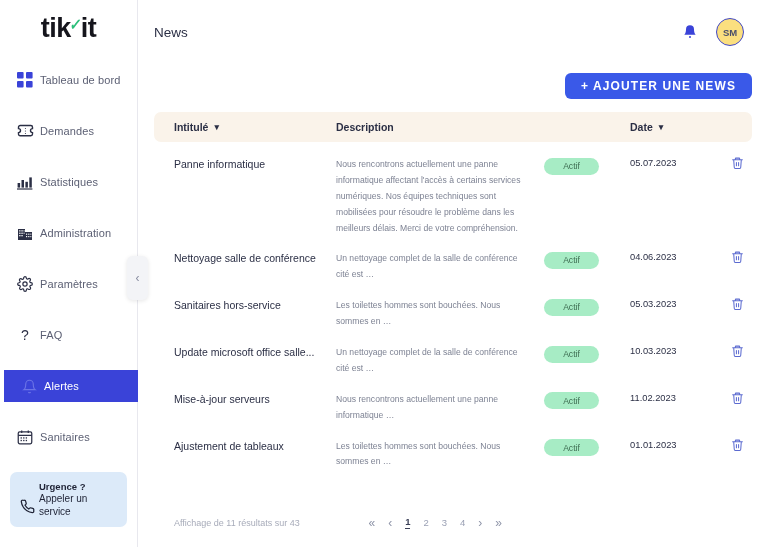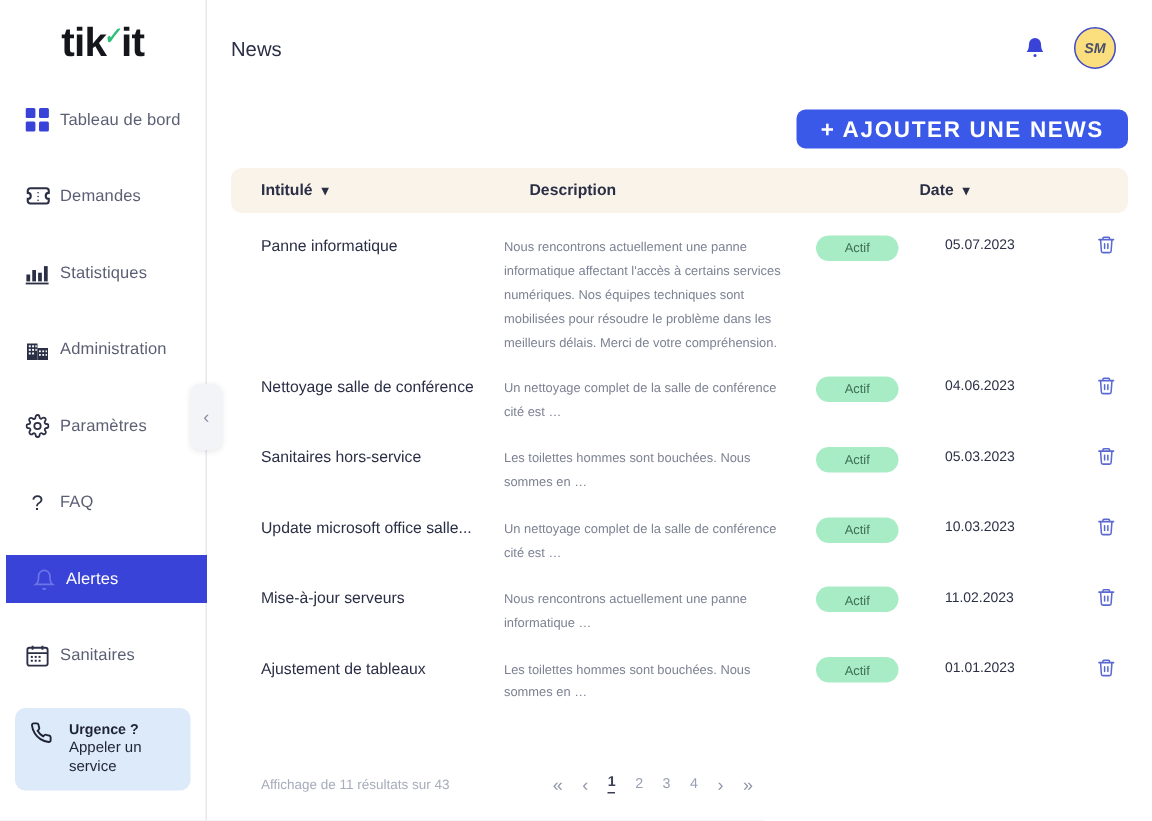--- a/index.html
+++ b/index.html
@@ -81,22 +81,22 @@
   .nav-item.active .ico svg { stroke: #6c74e6; }
 
   .sb-spacer { flex: 1; }
 
   .urgence {
     margin: 0 10px 20px 10px;
     background: #dceaf9;
     border-radius: 7px;
     padding: 9px 8px 9px 10px;
     display: flex;
-    align-items: flex-start;
-    gap: 11px;
+    align-items: flex-end;
+    gap: 4px;
     cursor: pointer;
   }
   .urgence .u-txt { line-height: 1.25; }
   .urgence .u-t1 { font-size: 9.5px; color: #1e2235; font-weight: 600; display:block; }
   .urgence .u-t2 { font-size: 10px; color: #1e2235; display:block; }
 
   .collapse-tab {
     position: absolute;
     right: -11px;
     top: 256px;
@@ -130,21 +130,20 @@
   .page-title {
     font-size: 13.5px;
     color: #2b2f45;
     font-weight: 500;
   }
   .top-right {
     margin-left: auto;
     display: flex;
     align-items: center;
     gap: 18px;
-    font-style: italic;
   }
   .bell { cursor: pointer; display: flex; }
   .avatar {
     width: 28px; height: 28px;
     border-radius: 50%;
     background: #fbdf7f;
     border: 1.6px solid #4149c9;
     display: flex; align-items: center; justify-content: center;
     font-size: 9.5px;
     font-weight: bold;
@@ -164,37 +163,36 @@
     justify-content: flex-end;
     padding: 9px 0 13px 0;
   }
   .btn-add {
     background: #3a59e8;
     color: #fff;
     border: none;
     border-radius: 6px;
     height: 26px;
     padding: 0 16px;
-    font-size: 15px;
+    font-size: 12px;
     font-weight: bold;
     letter-spacing: 1.1px;
     font-family: "Liberation Sans", sans-serif;
     cursor: pointer;
   }
 
   
   .tbl { width: 100%; }
   .thead {
     background: #faf3ea;
     border-radius: 7px;
     height: 30px;
     display: flex;
     align-items: center;
     padding: 0 8px 0 20px;
-    gap: 17px;
   }
   .th {
     font-size: 10.5px;
     color: #2b2f45;
     font-weight: 600;
     display: flex;
     align-items: center;
     gap: 6px;
   }
   .th .chev { color: #2b2f45; font-size: 9px; line-height: 1; }

